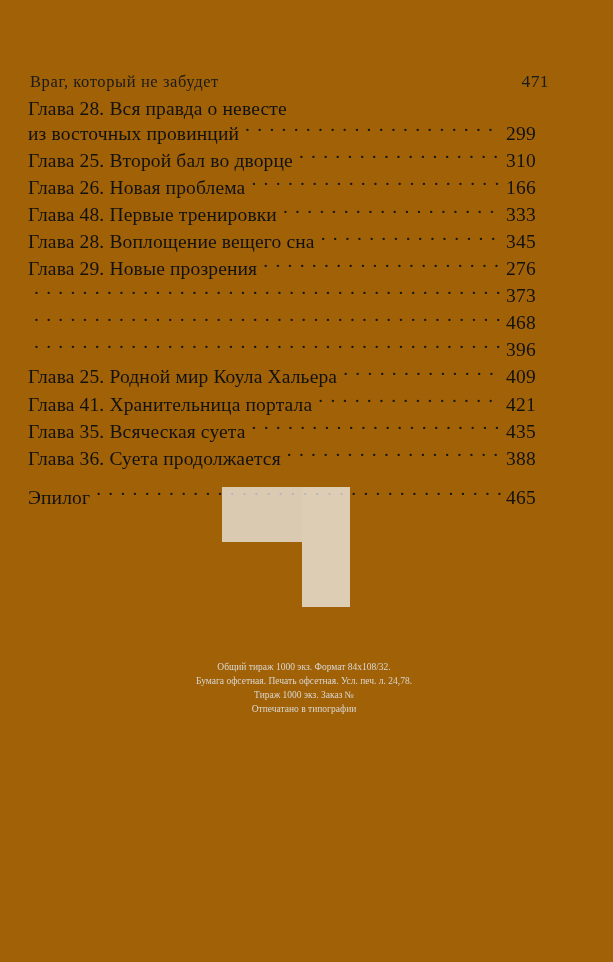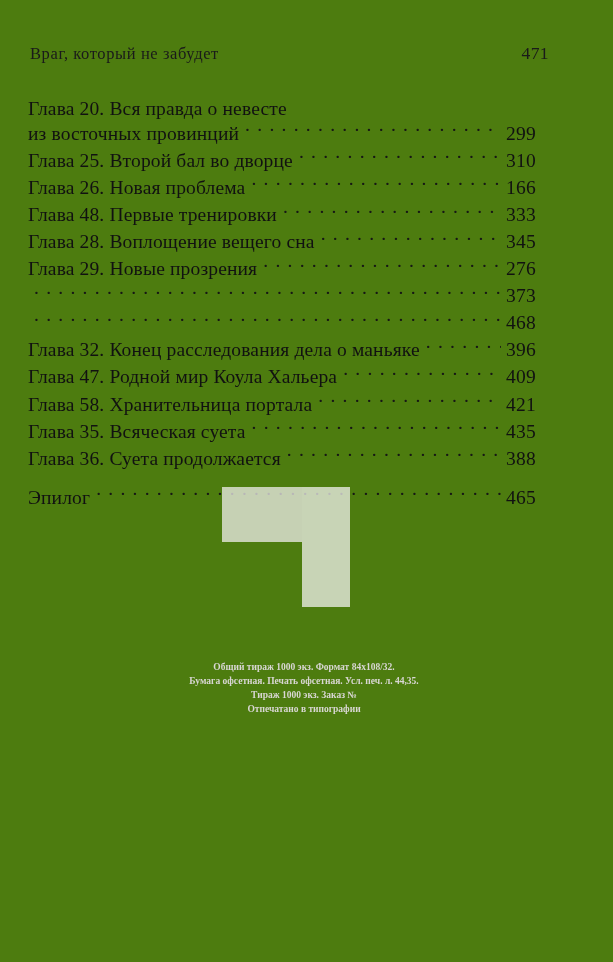--- a/index.html
+++ b/index.html
@@ -13,21 +13,21 @@
     font-family: "Liberation Serif", serif;
     color: #151515;
     position: relative;
     overflow: hidden;
   }
   .page {
     position: absolute;
     left: 0; top: 0;
     width: 613px;
     height: 962px;
-    background: #4d7c0f;
+    background: #a16207;
   }
   .running-head {
     position: absolute;
     left: 30px;
     top: 43px;
     width: 553px;
     display: flex;
     align-items: baseline;
     justify-content: space-between;
     font-family: "Liberation Serif", serif;
@@ -37,20 +37,21 @@
   .running-head .book-title {
     font-size: 16.5px;
     color: #1a1a1a;
     letter-spacing: 0.6px;
   }
   .running-head .folio {
     font-size: 17.5px;
     color: #1a1a1a;
     letter-spacing: 0.4px;
     padding-right: 34px;
+    margin-top: 28px;
   }
   .toc {
     position: absolute;
     left: 28px;
     top: 95px;
     width: 520px;
   }
   .toc-entry {
     display: flex;
     align-items: baseline;
@@ -114,37 +115,36 @@
     position: absolute;
     left: 134px;
     top: 660px;
     width: 340px;
     text-align: center;
     color: #d9d7d4;
     font-size: 9.5px;
     line-height: 14px;
     font-family: "Liberation Serif", serif;
     user-select: none;
-    font-weight: bold;
   }
 </style>
 </head>
 <body>
 
 <div class="page">
 
   <div class="running-head">
     <span class="book-title">Враг, который не забудет</span>
     <span class="folio">471</span>
   </div>
 
   <div class="toc">
 
     <div class="toc-entry wrap-first">
-      <span class="etitle">Глава 20. Вся правда о невесте</span>
+      <span class="etitle">Глава 28. Вся правда о невесте</span>
       <span class="leaders"></span>
       <span class="epage">299</span>
     </div>
     <div class="toc-entry cont">
       <span class="etitle">из восточных провинций</span>
       <span class="leaders"></span>
       <span class="epage">299</span>
     </div>
 
     <div class="toc-entry">
@@ -181,33 +181,32 @@
       <span class="leaders"></span>
       <span class="epage">373</span>
     </div>
 
     <div class="toc-entry">
       <span class="leaders"></span>
       <span class="epage">468</span>
     </div>
 
     <div class="toc-entry">
-      <span class="etitle">Глава 32. Конец расследования дела о маньяке</span>
       <span class="leaders"></span>
       <span class="epage">396</span>
     </div>
 
     <div class="toc-entry">
-      <span class="etitle">Глава 47. Родной мир Коула Хальера</span>
+      <span class="etitle">Глава 25. Родной мир Коула Хальера</span>
       <span class="leaders"></span>
       <span class="epage">409</span>
     </div>
 
     <div class="toc-entry">
-      <span class="etitle">Глава 58. Хранительница портала</span>
+      <span class="etitle">Глава 41. Хранительница портала</span>
       <span class="leaders"></span>
       <span class="epage">421</span>
     </div>
 
     <div class="toc-entry">
       <span class="etitle">Глава 35. Всяческая суета</span>
       <span class="leaders"></span>
       <span class="epage">435</span>
     </div>
 
@@ -225,18 +224,18 @@
       <span class="epage">465</span>
     </div>
 
   </div>
 
   <div class="ghost-block"></div>
   <div class="ghost-block b2"></div>
 
   <div class="ghost-text">
     <div>Общий тираж 1000 экз. Формат 84х108/32.</div>
-    <div>Бумага офсетная. Печать офсетная. Усл. печ. л. 44,35.</div>
+    <div>Бумага офсетная. Печать офсетная. Усл. печ. л. 24,78.</div>
     <div>Тираж 1000 экз. Заказ №</div>
     <div>Отпечатано в типографии</div>
   </div>
 
 </div>
 
 </body></html>

